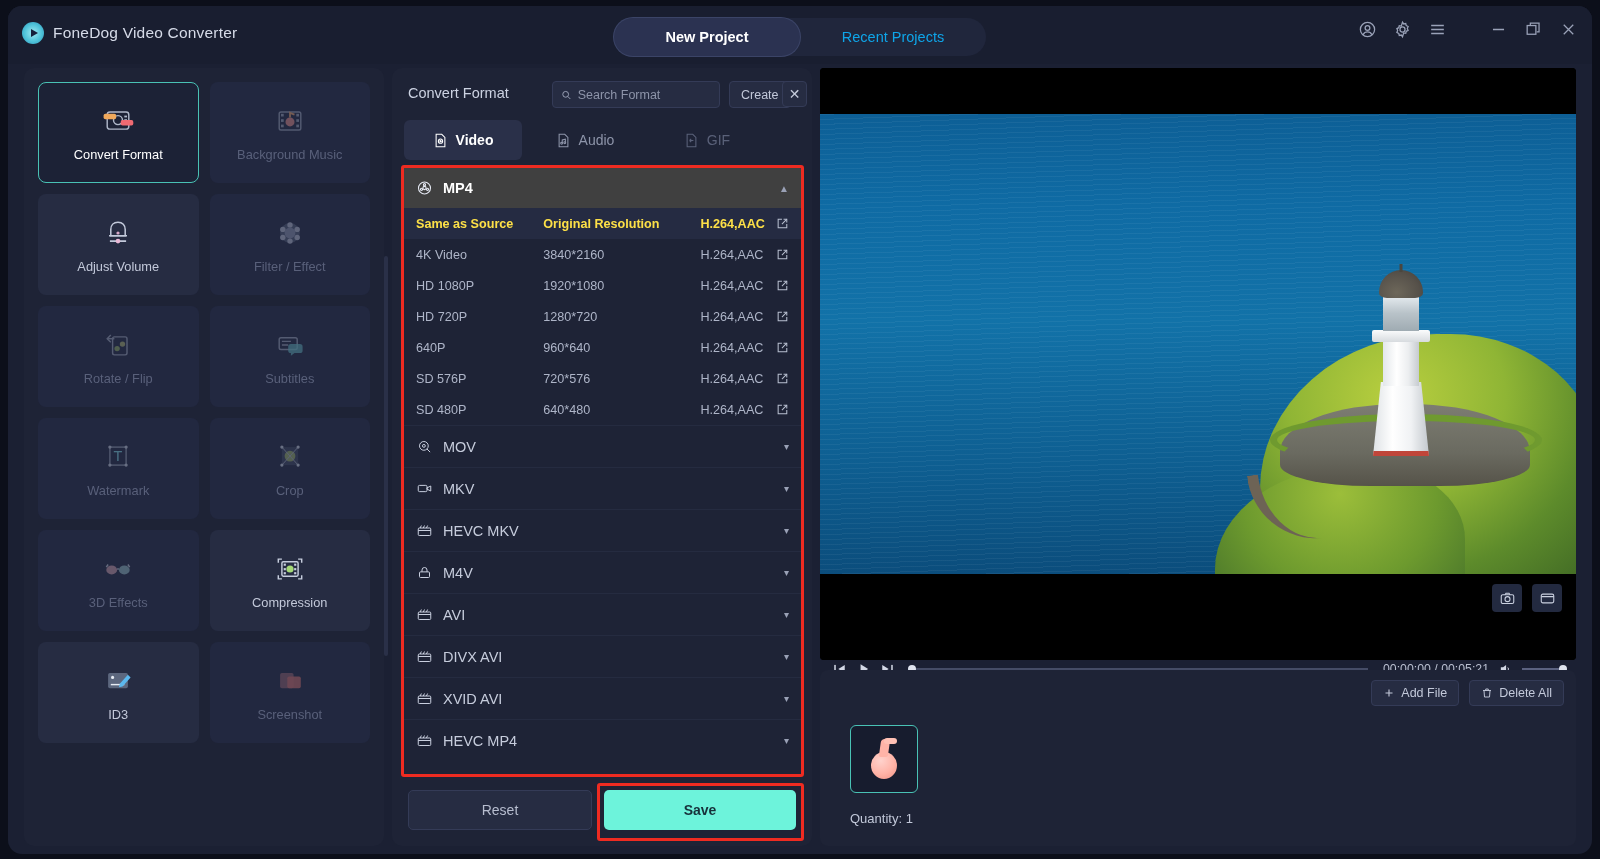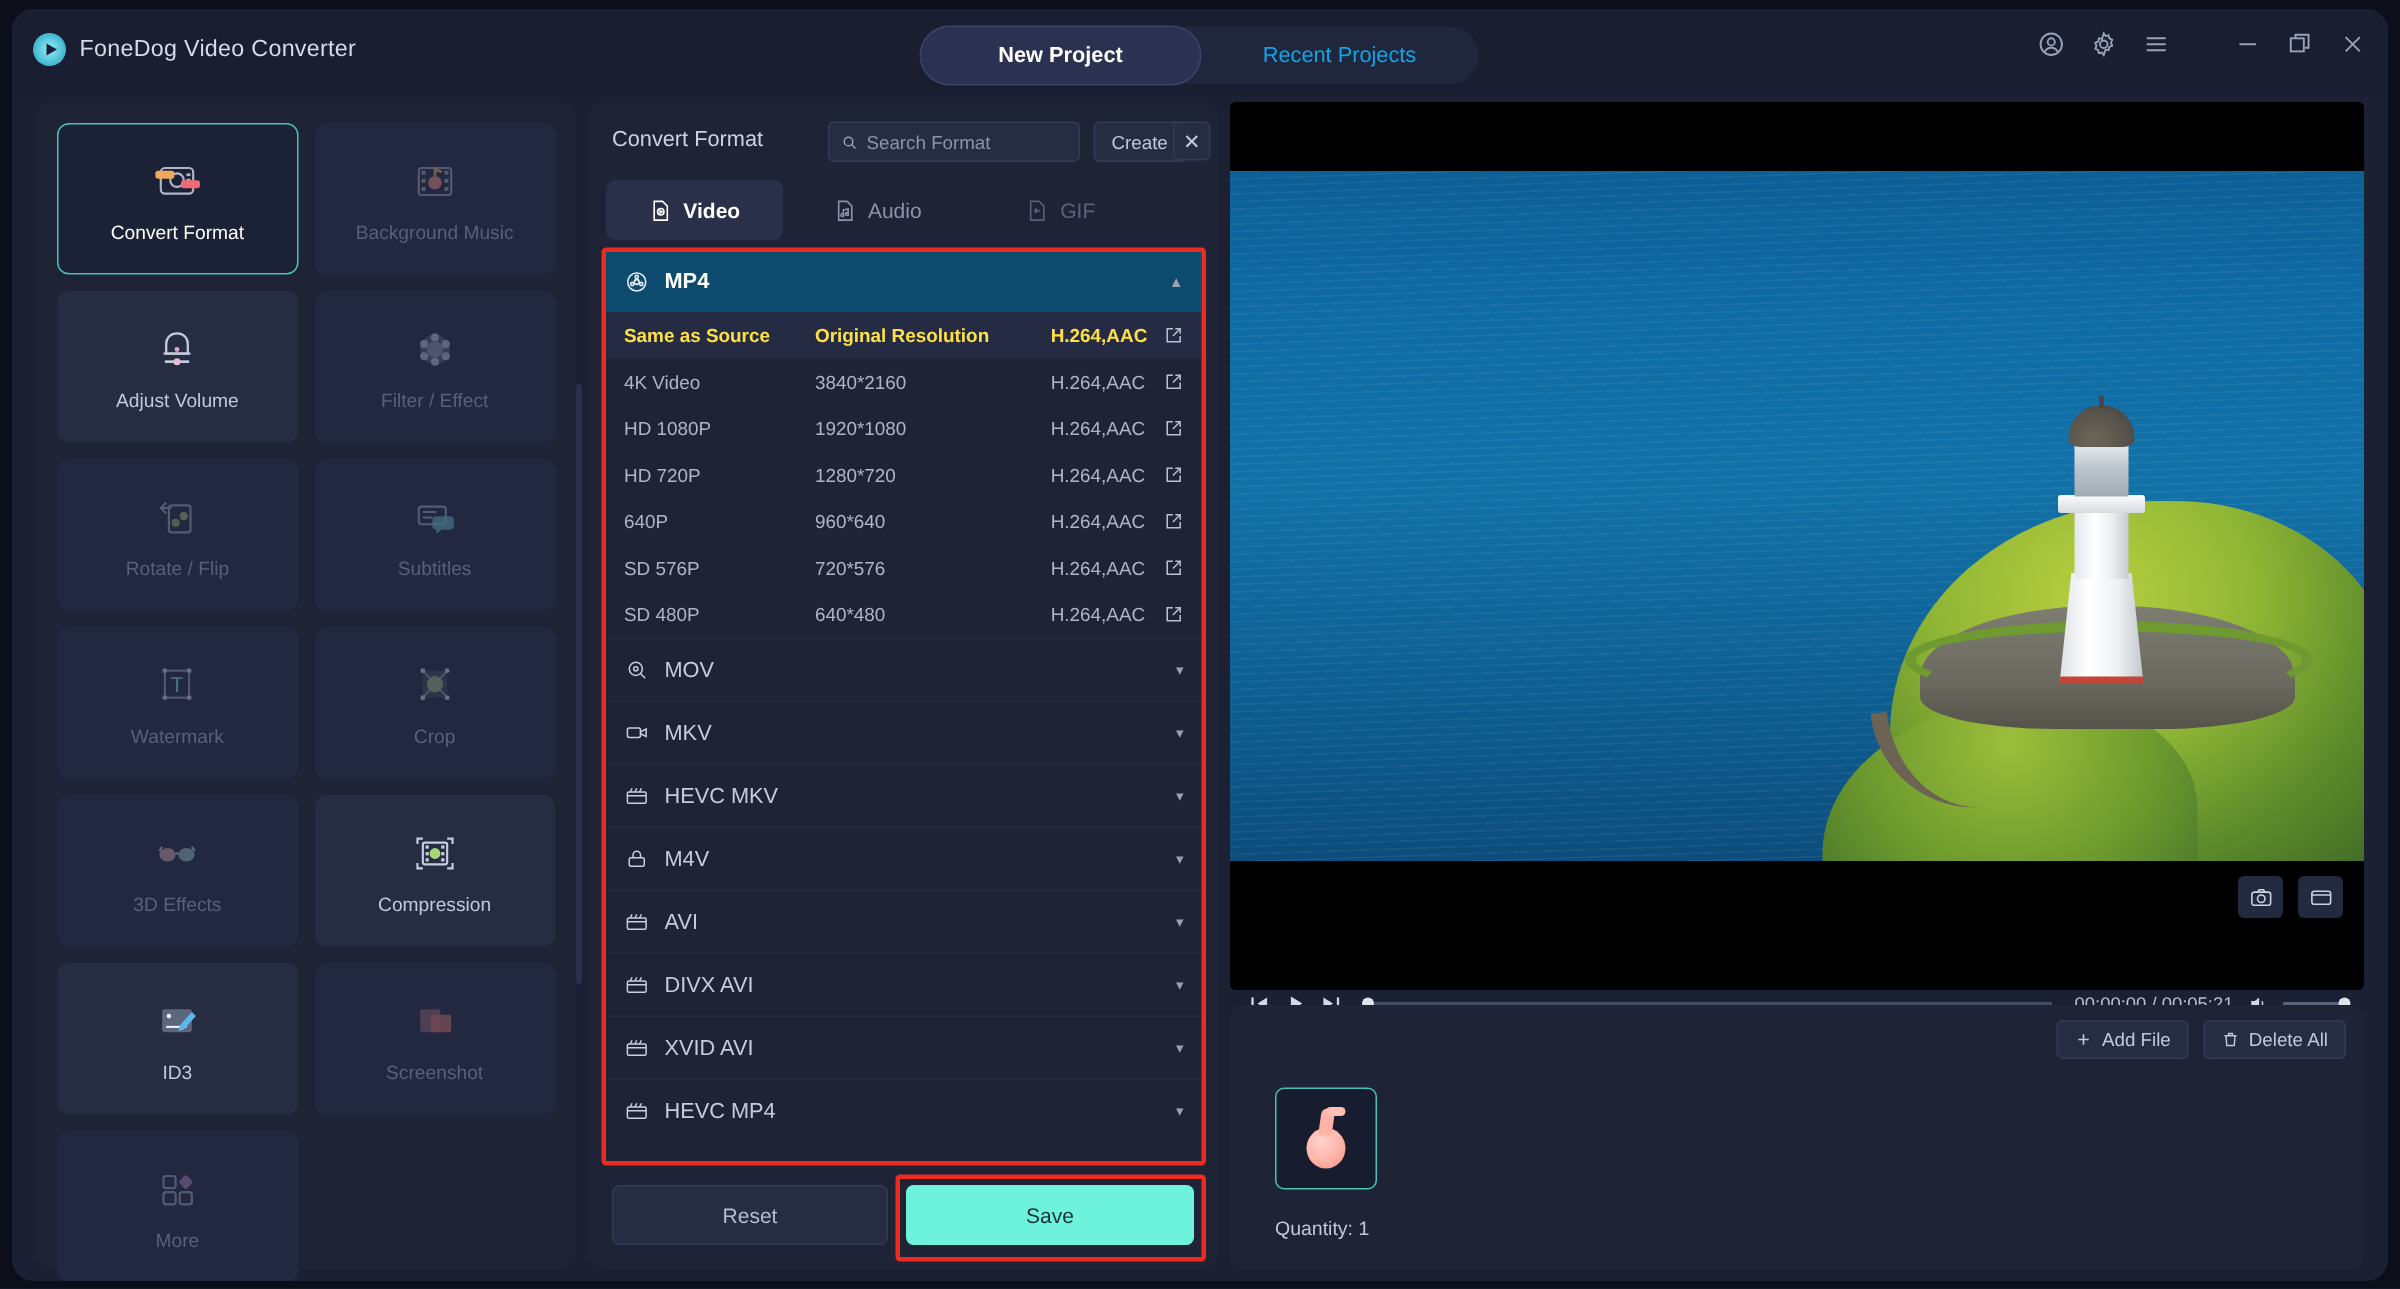--- a/index.html
+++ b/index.html
@@ -116,21 +116,21 @@
   .hl-save {
     position:absolute; left:205px; top:715px; width:207px; height:58px;
     border:3px solid #ee2b21; border-radius:3px; pointer-events:none; z-index:6;
   }
 
   .fmt-scroll {
     position:absolute; left:12px; top:100px; width:397px; height:606px;
     overflow:hidden; background:#1e2336;
   }
   .fmt-open-head {
-    height:40px; background:#0c4a6e; display:flex; align-items:center;
+    height:40px; background:#404040; display:flex; align-items:center;
     padding:0 12px; gap:10px; cursor:pointer;
   }
   .fmt-open-head .name { font-size:14.5px; color:#fff; font-weight:bold; }
   .caret { margin-left:auto; color:#9aa1b6; font-size:10px; }
 
   .res-row {
     height:31px; display:flex; align-items:center; padding:0 12px;
     font-size:12.6px; color:#aeb5c8; cursor:pointer;
   }
   .res-row.head { background:#252b42; color:#fde047; font-weight:bold; }
@@ -147,21 +147,21 @@
 
   .mid-foot { position:absolute; left:0; bottom:0; width:100%; height:72px; }
   .btn-reset {
     position:absolute; left:16px; top:16px; width:184px; height:40px;
     background:#262c42; border:1px solid #343b57; border-radius:5px;
     color:#b7bdcf; font-size:14px; font-family:inherit; cursor:pointer;
   }
   .btn-save {
     position:absolute; left:212px; top:16px; width:192px; height:40px;
     background:#6df3db; border:none; border-radius:5px;
-    color:#17313a; font-size:14px; font-family:inherit; cursor:pointer;
+    color:#17313a; font-size:14px; font-family:inherit; cursor:pointer;font-weight:bold;
   }
 
   
   .player {
     position:absolute; left:812px; top:62px; width:756px; height:592px;
     background:#000; border-radius:4px; overflow:hidden;
   }
   .video-frame { position:absolute; left:0; top:46px; width:756px; height:460px; overflow:hidden; }
   .sea {
     position:absolute; inset:0;
@@ -473,29 +473,20 @@
       </div>
 
       <div class="tool dim">
         <svg class="ico" viewBox="0 0 40 34">
           <rect x="9" y="8" width="15" height="17" rx="2" fill="#b0727a" opacity=".75"></rect>
           <rect x="17" y="12" width="15" height="13" rx="2" fill="#d9736e" opacity=".9"></rect>
         </svg>
         <span class="tool-label">Screenshot</span>
       </div>
 
-      <div class="tool dim">
-        <svg class="ico" viewBox="0 0 40 34">
-          <rect x="10" y="7" width="9" height="9" rx="2" fill="none" stroke="#99a2b6" stroke-width="1.6"></rect>
-          <rect x="10" y="19" width="9" height="9" rx="2" fill="none" stroke="#99a2b6" stroke-width="1.6"></rect>
-          <rect x="22" y="19" width="9" height="9" rx="2" fill="none" stroke="#99a2b6" stroke-width="1.6"></rect>
-          <rect x="22.5" y="7.5" width="8" height="8" rx="1.5" fill="#9b7fb0" transform="rotate(45 26.5 11.5)"></rect>
-        </svg>
-        <span class="tool-label">More</span>
-      </div>
 
     </div>
   </div>
 
   <div class="mid">
 
     <div class="mid-head">
       <span class="mid-title">Convert Format</span>
 
       <div class="search-box">

